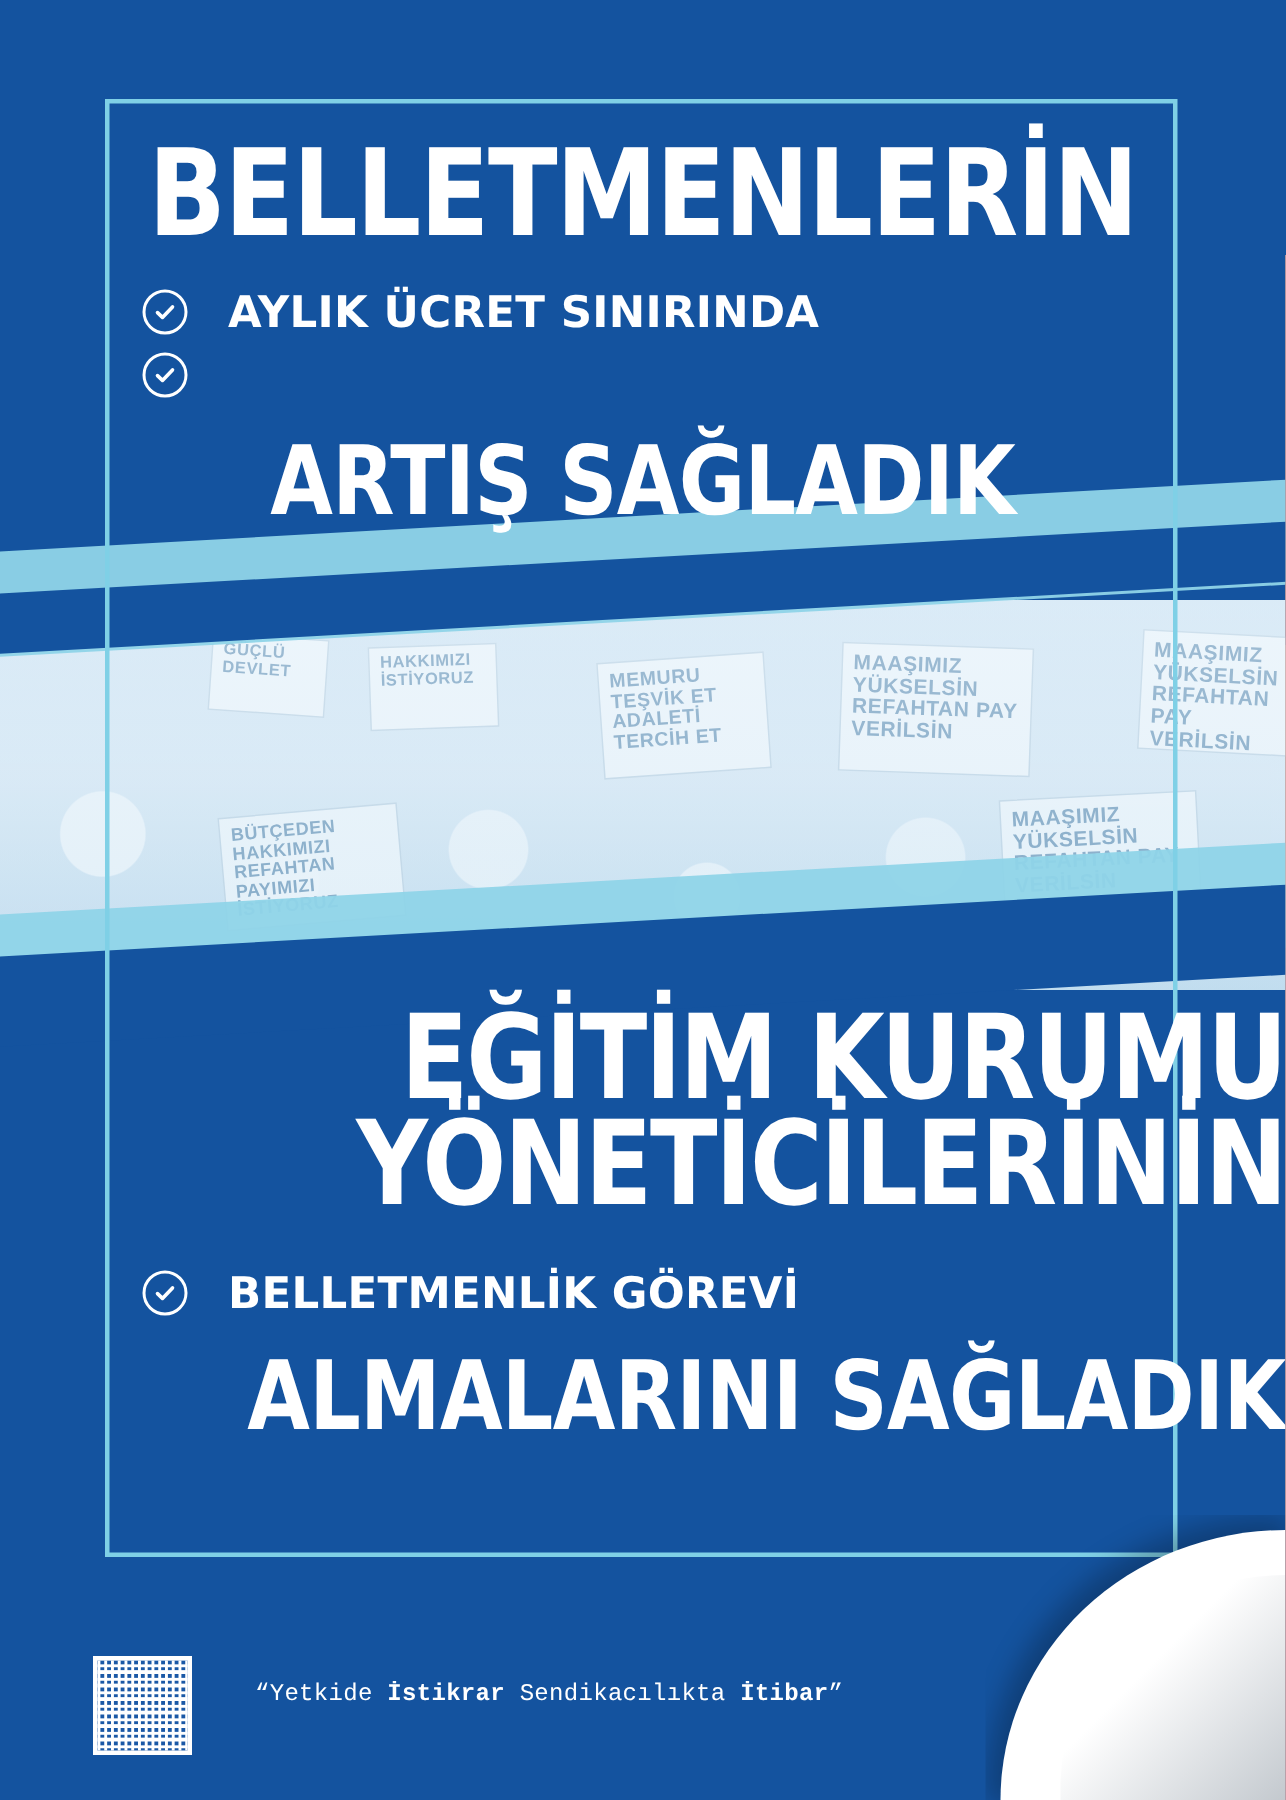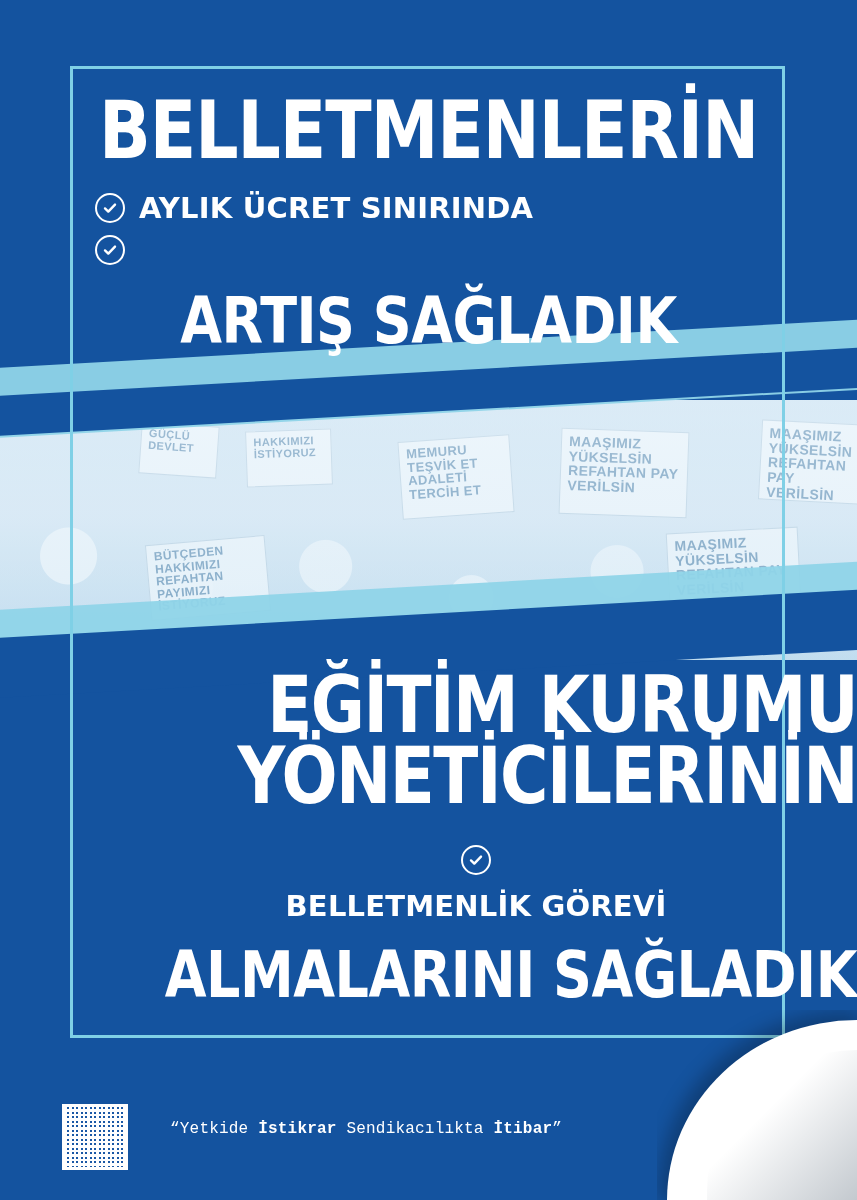--- a/index.html
+++ b/index.html
@@ -138,21 +138,21 @@
   }
   .h-belletmenlerin {
     font-size: 68px;
     margin: 0 0 34px 0;
     text-shadow: 0 0 0 rgba(0,0,0,0);
   }
   .checkline {
     display: flex;
     align-items: center;
     justify-content: flex-start;
-    gap: 14px;
+    gap: 27px;
     margin: 0 0 10px 0;
     padding-left: 95px;
   }
   .check {
     width: 26px; height: 26px;
     border: 2.5px solid #ffffff;
     border-radius: 50%;
     display: inline-flex;
     align-items: center;
     justify-content: center;
@@ -187,21 +187,20 @@
     letter-spacing: -1.5px;
   }
   .h-yonetici {
     font-size: 66px;
     margin: 8px 0 0 0;
     letter-spacing: -1.5px;
   }
   .checkline2 {
     padding-left: 95px;
     margin-top: 42px;
-    flex-direction: column;
   }
   .h-almalarini {
     font-size: 54px;
     margin: 22px 0 0 0;
     letter-spacing: -.5px;
   }
 
   
   .footer {
     position: absolute;

